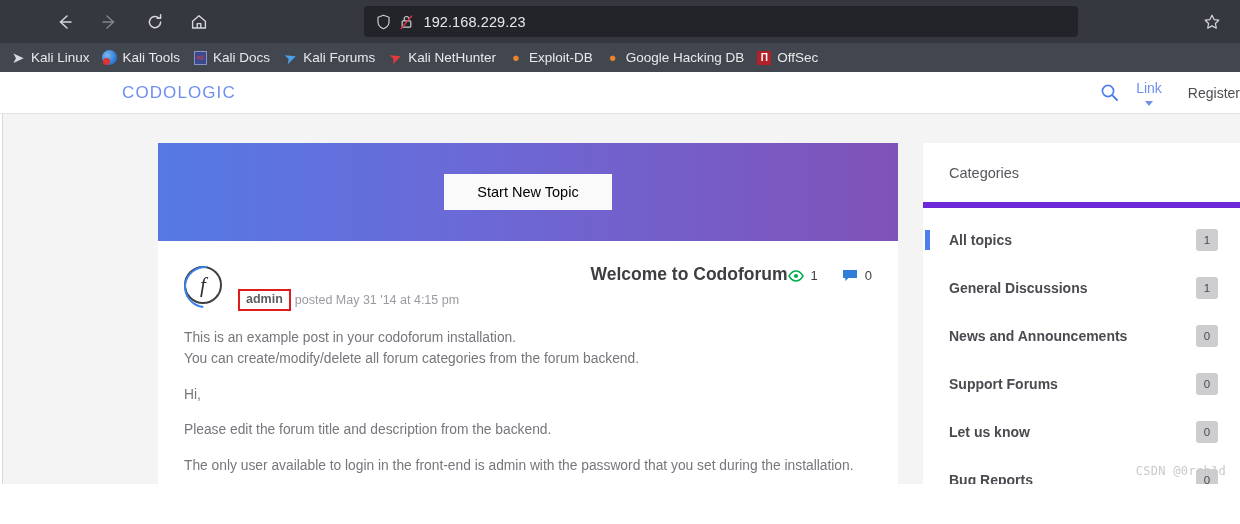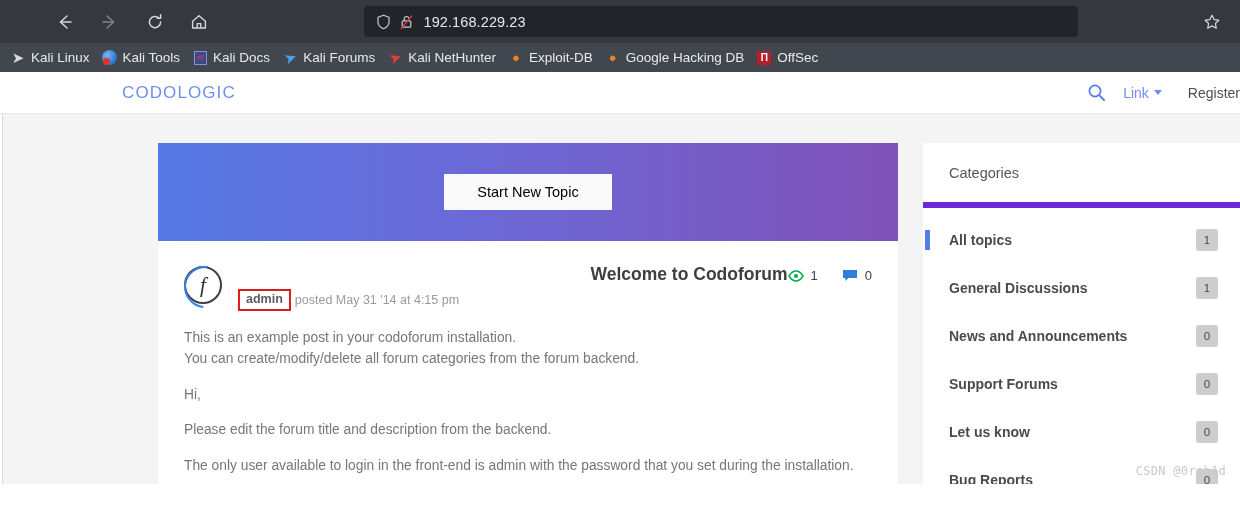--- a/index.html
+++ b/index.html
@@ -152,21 +152,21 @@
     align-items: center;
     gap: 0;
     padding-right: 0px;
   }
   .search-icon-btn {
     display:flex; align-items:center; justify-content:center;
     width: 26px; height: 26px; margin-right: 14px;
   }
   .hdr-link {
     color:#6f8ff0; font-size:14px; margin-right: 26px;
-    display:flex; align-items:center; gap:5px;
+    display:flex; align-items:center; gap:5px;flex-direction:column;
   }
   .caret-down {
     width:0;height:0;border-left:4px solid transparent;border-right:4px solid transparent;
     border-top:5px solid #6f8ff0; display:inline-block;
   }
   .hdr-register { color:#4d4d52; font-size:14px; padding-right: 0px; }
 
   .content-row {
     display:flex;
     padding-top: 29px;

